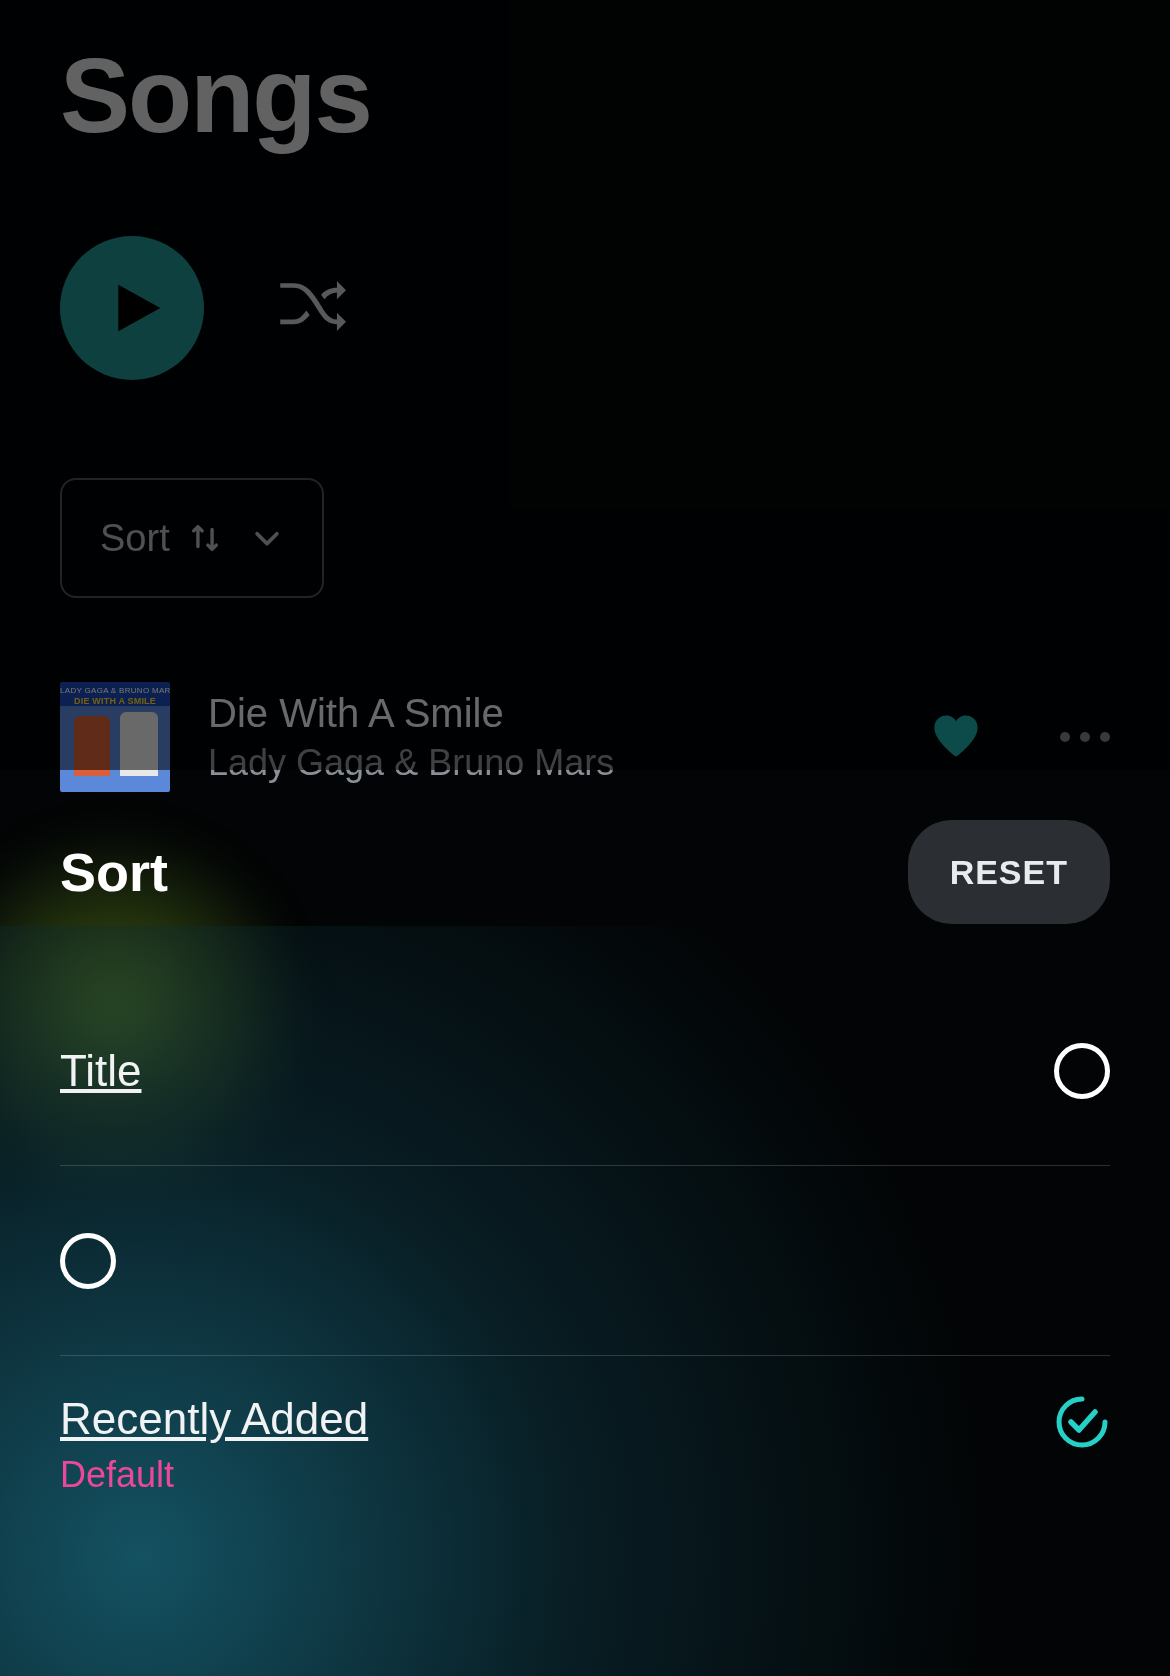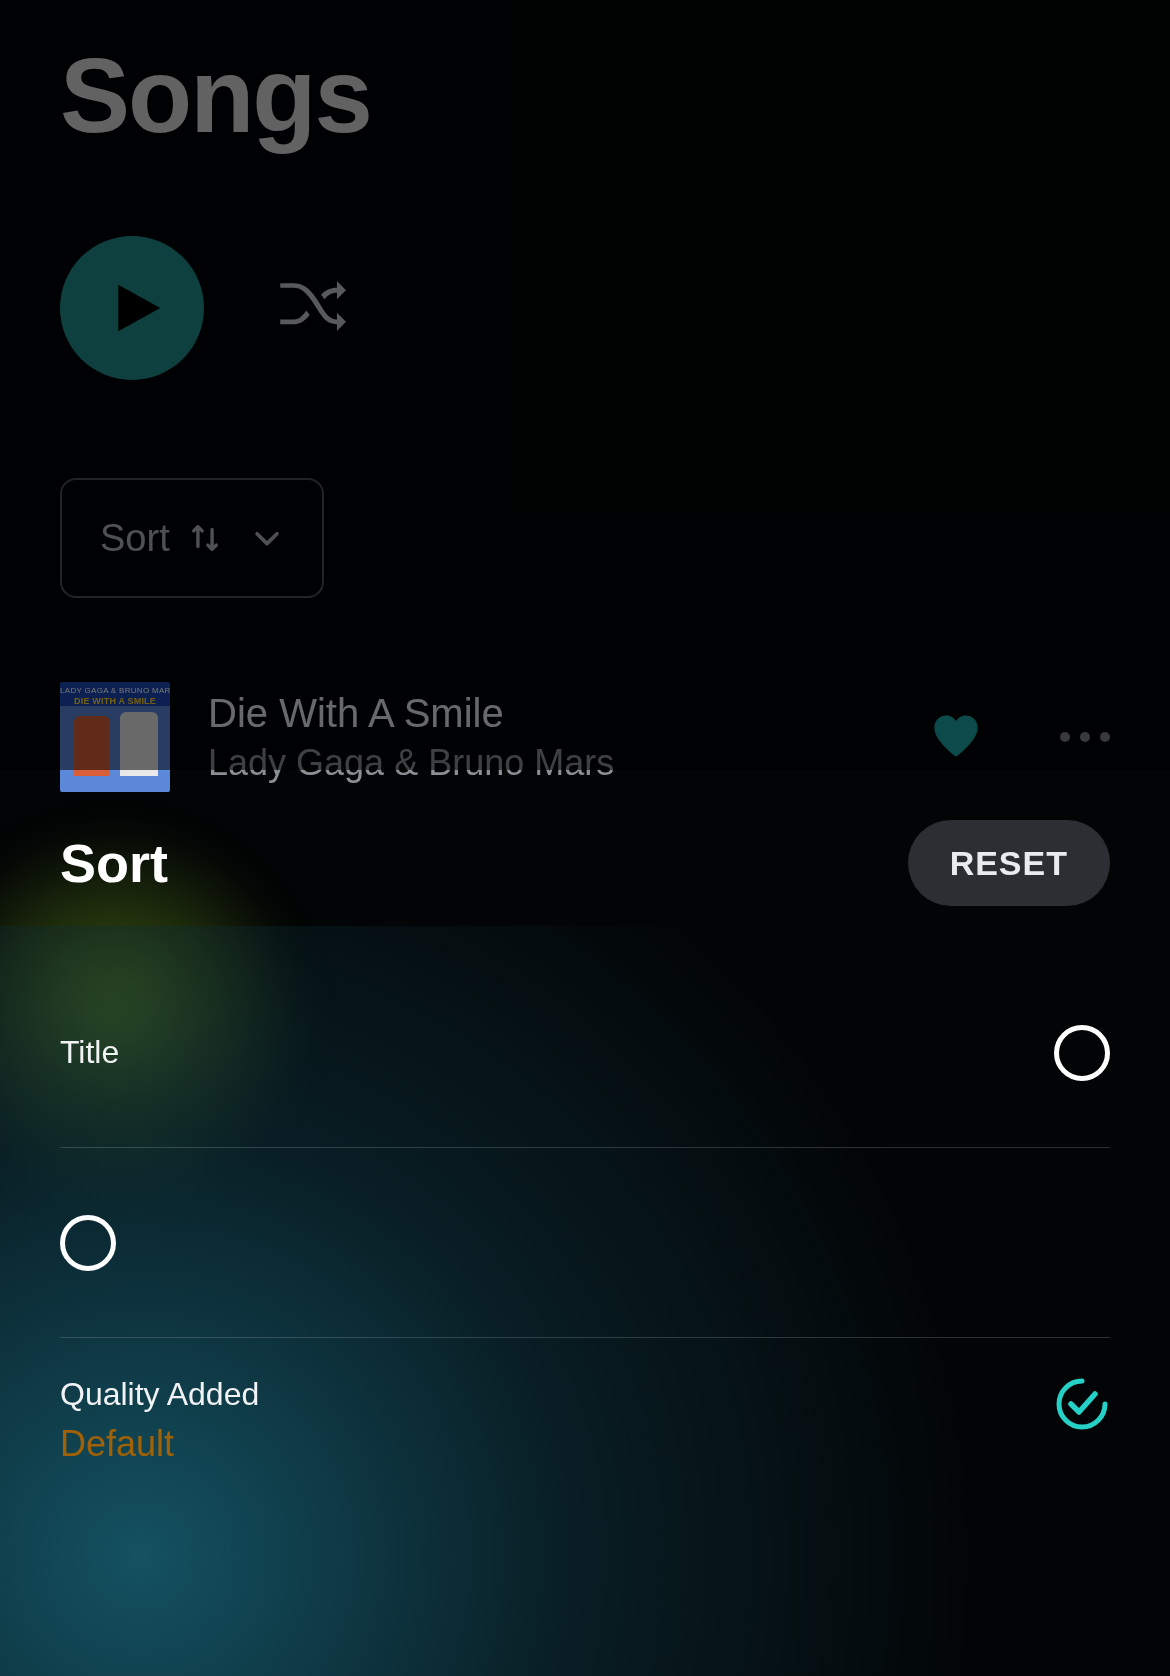--- a/index.html
+++ b/index.html
@@ -135,42 +135,42 @@
     margin-bottom: 52px;
   }
   .sheet-title {
     font-size: 54px;
     font-weight: 800;
     color: #fff;
   }
   .reset-btn {
     background: rgba(110,118,125,0.38);
     border-radius: 44px;
-    height: 86px;
+    height: 104px;
     padding: 4px 42px;
     display: flex;
     align-items: center;
     font-size: 34px;
     font-weight: 800;
     letter-spacing: 1px;
     color: #e9ecef;
     cursor: pointer;
   }
   .option-row {
     display: flex;
     align-items: center;
     justify-content: space-between;
     height: 190px;
     border-bottom: 1px solid rgba(154,160,166,0.28);
     cursor: pointer;
   }
   .option-row:last-child { border-bottom: none; height: 180px; align-items:flex-start; padding-top:38px; }
   .option-text { display:flex; flex-direction:column; gap:6px; }
-  .option-label { font-size: 32px; font-weight: 400; color: #f0f2f4; }
-  .option-sub { font-size: 36px; color: #a16207; margin-top: 4px; }
+  .option-label { font-size: 44px; font-weight: 400; color: #f0f2f4; text-decoration: underline; }
+  .option-sub { font-size: 36px; color: #ec4899; margin-top: 4px; }
   .radio-empty {
     width: 56px; height: 56px;
     border: 5px solid #fff;
     border-radius: 50%;
   }
   .radio-checked {
     width: 56px; height: 56px;
     position: relative;
   }
   .radio-checked svg { width: 56px; height: 56px; }
@@ -245,21 +245,21 @@
     <div class="radio-empty"></div>
   </div>
 
   <div class="option-row">
     <div class="radio-empty"></div>
   </div>
 
 
   <div class="option-row">
     <div class="option-text">
-      <div class="option-label">Quality Added</div>
+      <div class="option-label">Recently Added</div>
       <div class="option-sub">Default</div>
     </div>
     <div class="radio-checked">
       <svg viewBox="0 0 56 56">
         <path d="M28 5 A23 23 0 1 0 51 28" stroke="#25d0c6" stroke-width="5" fill="none" stroke-linecap="round"></path>
         <path d="M17 28 L25 36 L41 18" stroke="#25d0c6" stroke-width="5.5" fill="none" stroke-linecap="round" stroke-linejoin="round"></path>
       </svg>
     </div>
   </div>
 </div>

